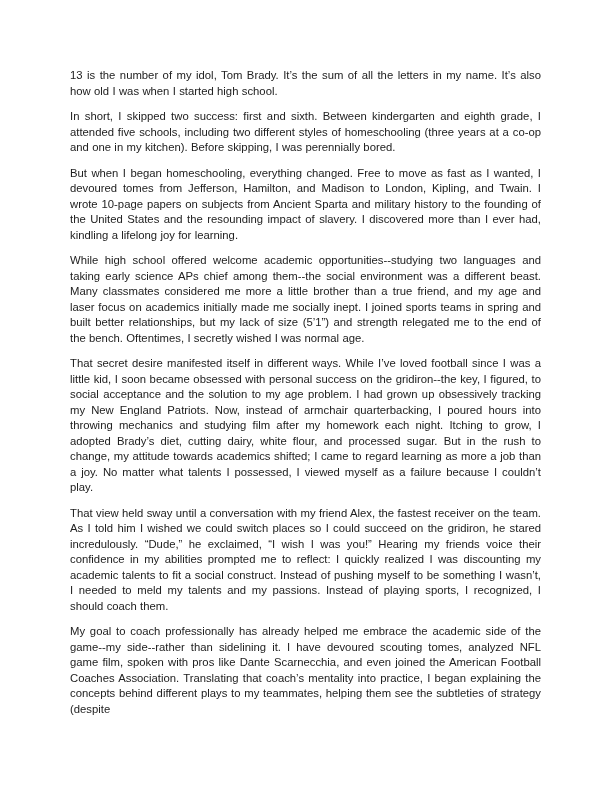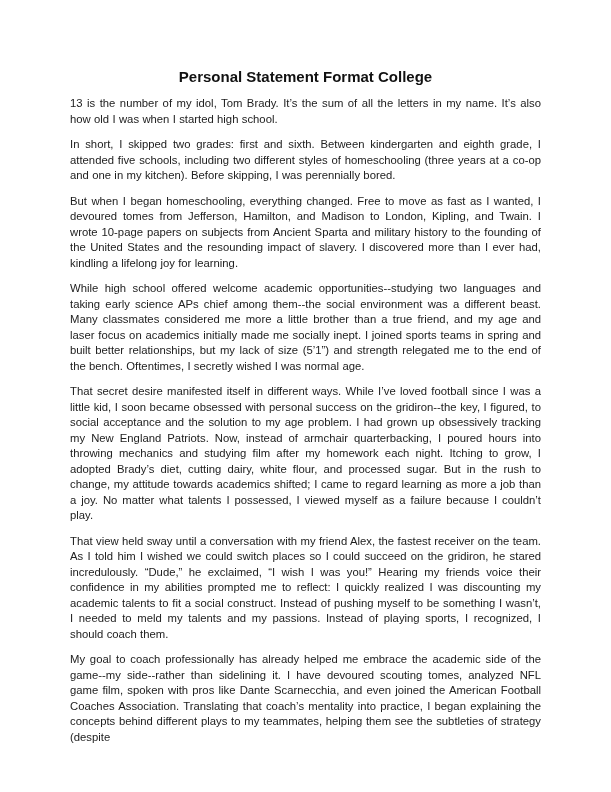--- a/index.html
+++ b/index.html
@@ -34,23 +34,22 @@
     text-align: justify;
     letter-spacing: 0px;
     word-spacing: 0.2px;
     color: #212121;
   }
 </style>
 </head>
 <body>
 
 <div class="page">
-  <h1 class="doc-title">Personal Statement Format College</h1>
   <div class="doc-body">
     <p>13 is the number of my idol, Tom Brady. It’s the sum of all the letters in my name. It’s also how old I was when I started high school.</p>
-    <p>In short, I skipped two grades: first and sixth. Between kindergarten and eighth grade, I attended five schools, including two different styles of homeschooling (three years at a co-op and one in my kitchen). Before skipping, I was perennially bored.</p>
+    <p>In short, I skipped two success: first and sixth. Between kindergarten and eighth grade, I attended five schools, including two different styles of homeschooling (three years at a co-op and one in my kitchen). Before skipping, I was perennially bored.</p>
     <p>But when I began homeschooling, everything changed. Free to move as fast as I wanted, I devoured tomes from Jefferson, Hamilton, and Madison to London, Kipling, and Twain. I wrote 10-page papers on subjects from Ancient Sparta and military history to the founding of the United States and the resounding impact of slavery. I discovered more than I ever had, kindling a lifelong joy for learning.</p>
     <p>While high school offered welcome academic opportunities--studying two languages and taking early science APs chief among them--the social environment was a different beast. Many classmates considered me more a little brother than a true friend, and my age and laser focus on academics initially made me socially inept. I joined sports teams in spring and built better relationships, but my lack of size (5’1”) and strength relegated me to the end of the bench. Oftentimes, I secretly wished I was normal age.</p>
     <p>That secret desire manifested itself in different ways. While I’ve loved football since I was a little kid, I soon became obsessed with personal success on the gridiron--the key, I figured, to social acceptance and the solution to my age problem. I had grown up obsessively tracking my New England Patriots. Now, instead of armchair quarterbacking, I poured hours into throwing mechanics and studying film after my homework each night. Itching to grow, I adopted Brady’s diet, cutting dairy, white flour, and processed sugar. But in the rush to change, my attitude towards academics shifted; I came to regard learning as more a job than a joy. No matter what talents I possessed, I viewed myself as a failure because I couldn’t play.</p>
     <p>That view held sway until a conversation with my friend Alex, the fastest receiver on the team. As I told him I wished we could switch places so I could succeed on the gridiron, he stared incredulously. “Dude,” he exclaimed, “I wish I was you!” Hearing my friends voice their confidence in my abilities prompted me to reflect: I quickly realized I was discounting my academic talents to fit a social construct. Instead of pushing myself to be something I wasn’t, I needed to meld my talents and my passions. Instead of playing sports, I recognized, I should coach them.</p>
     <p>My goal to coach professionally has already helped me embrace the academic side of the game--my side--rather than sidelining it. I have devoured scouting tomes, analyzed NFL game film, spoken with pros like Dante Scarnecchia, and even joined the American Football Coaches Association. Translating that coach’s mentality into practice, I began explaining the concepts behind different plays to my teammates, helping them see the subtleties of strategy (despite</p>
   </div>
 </div>
 
 </body></html>

